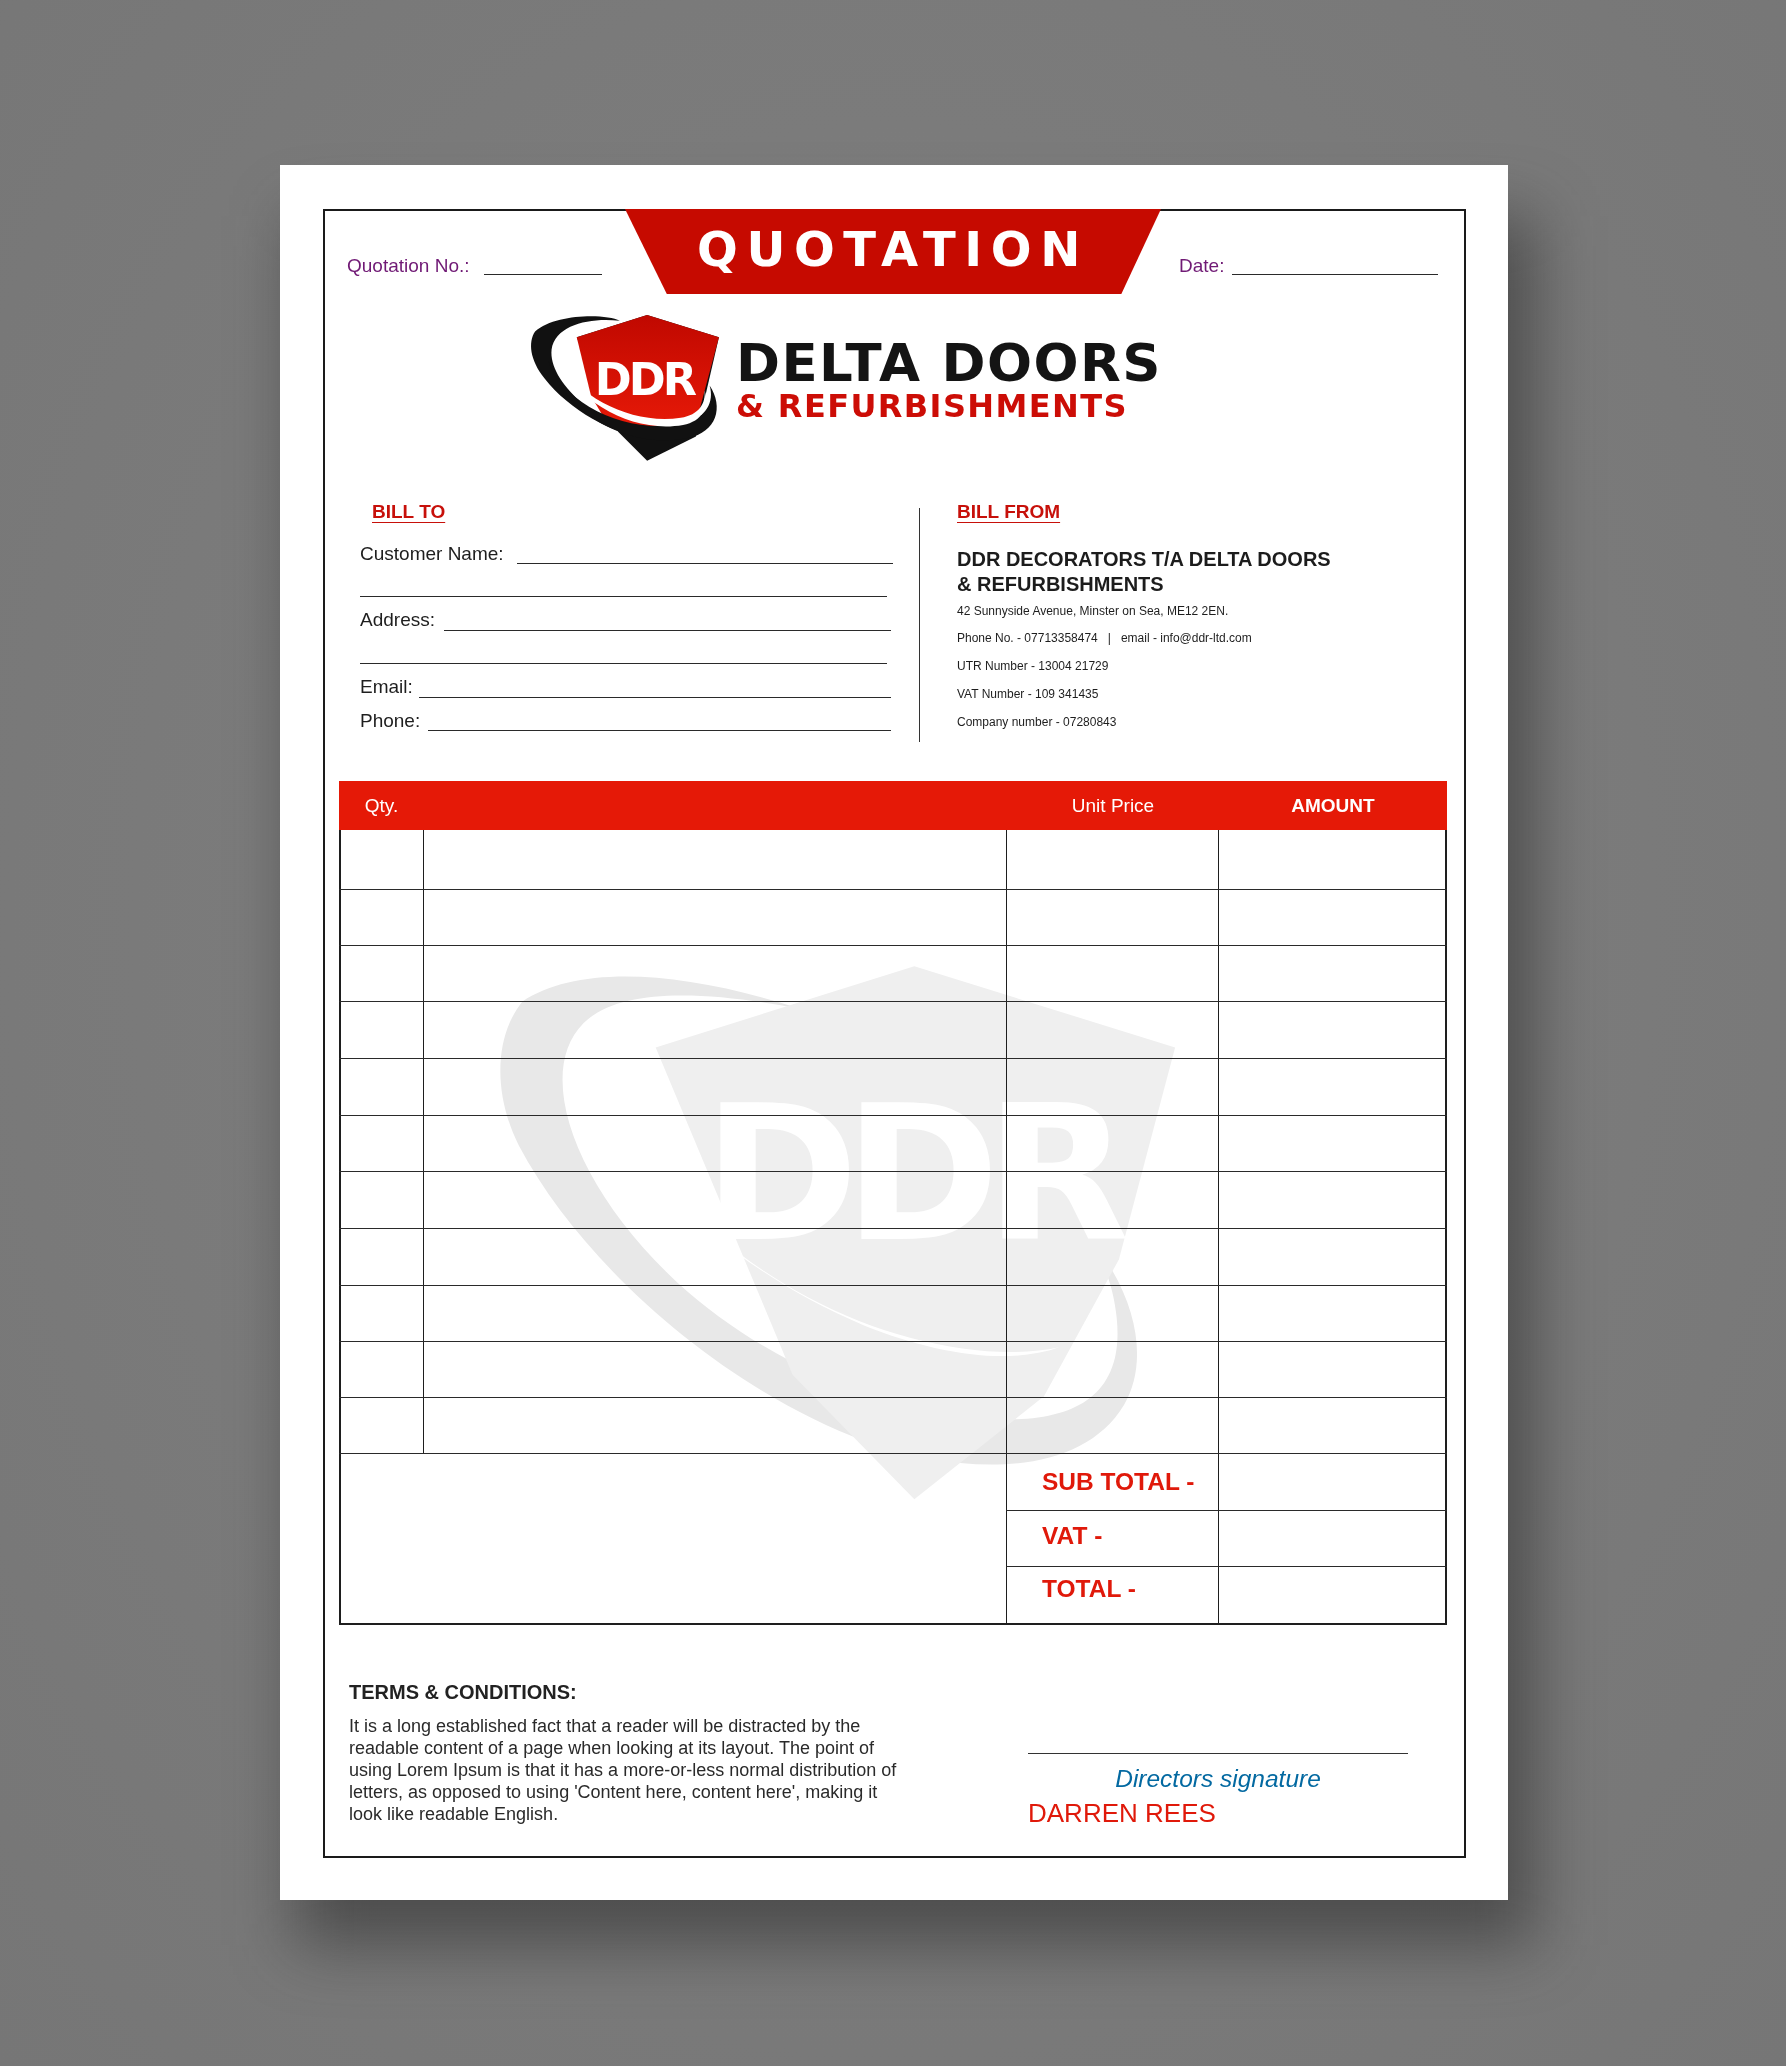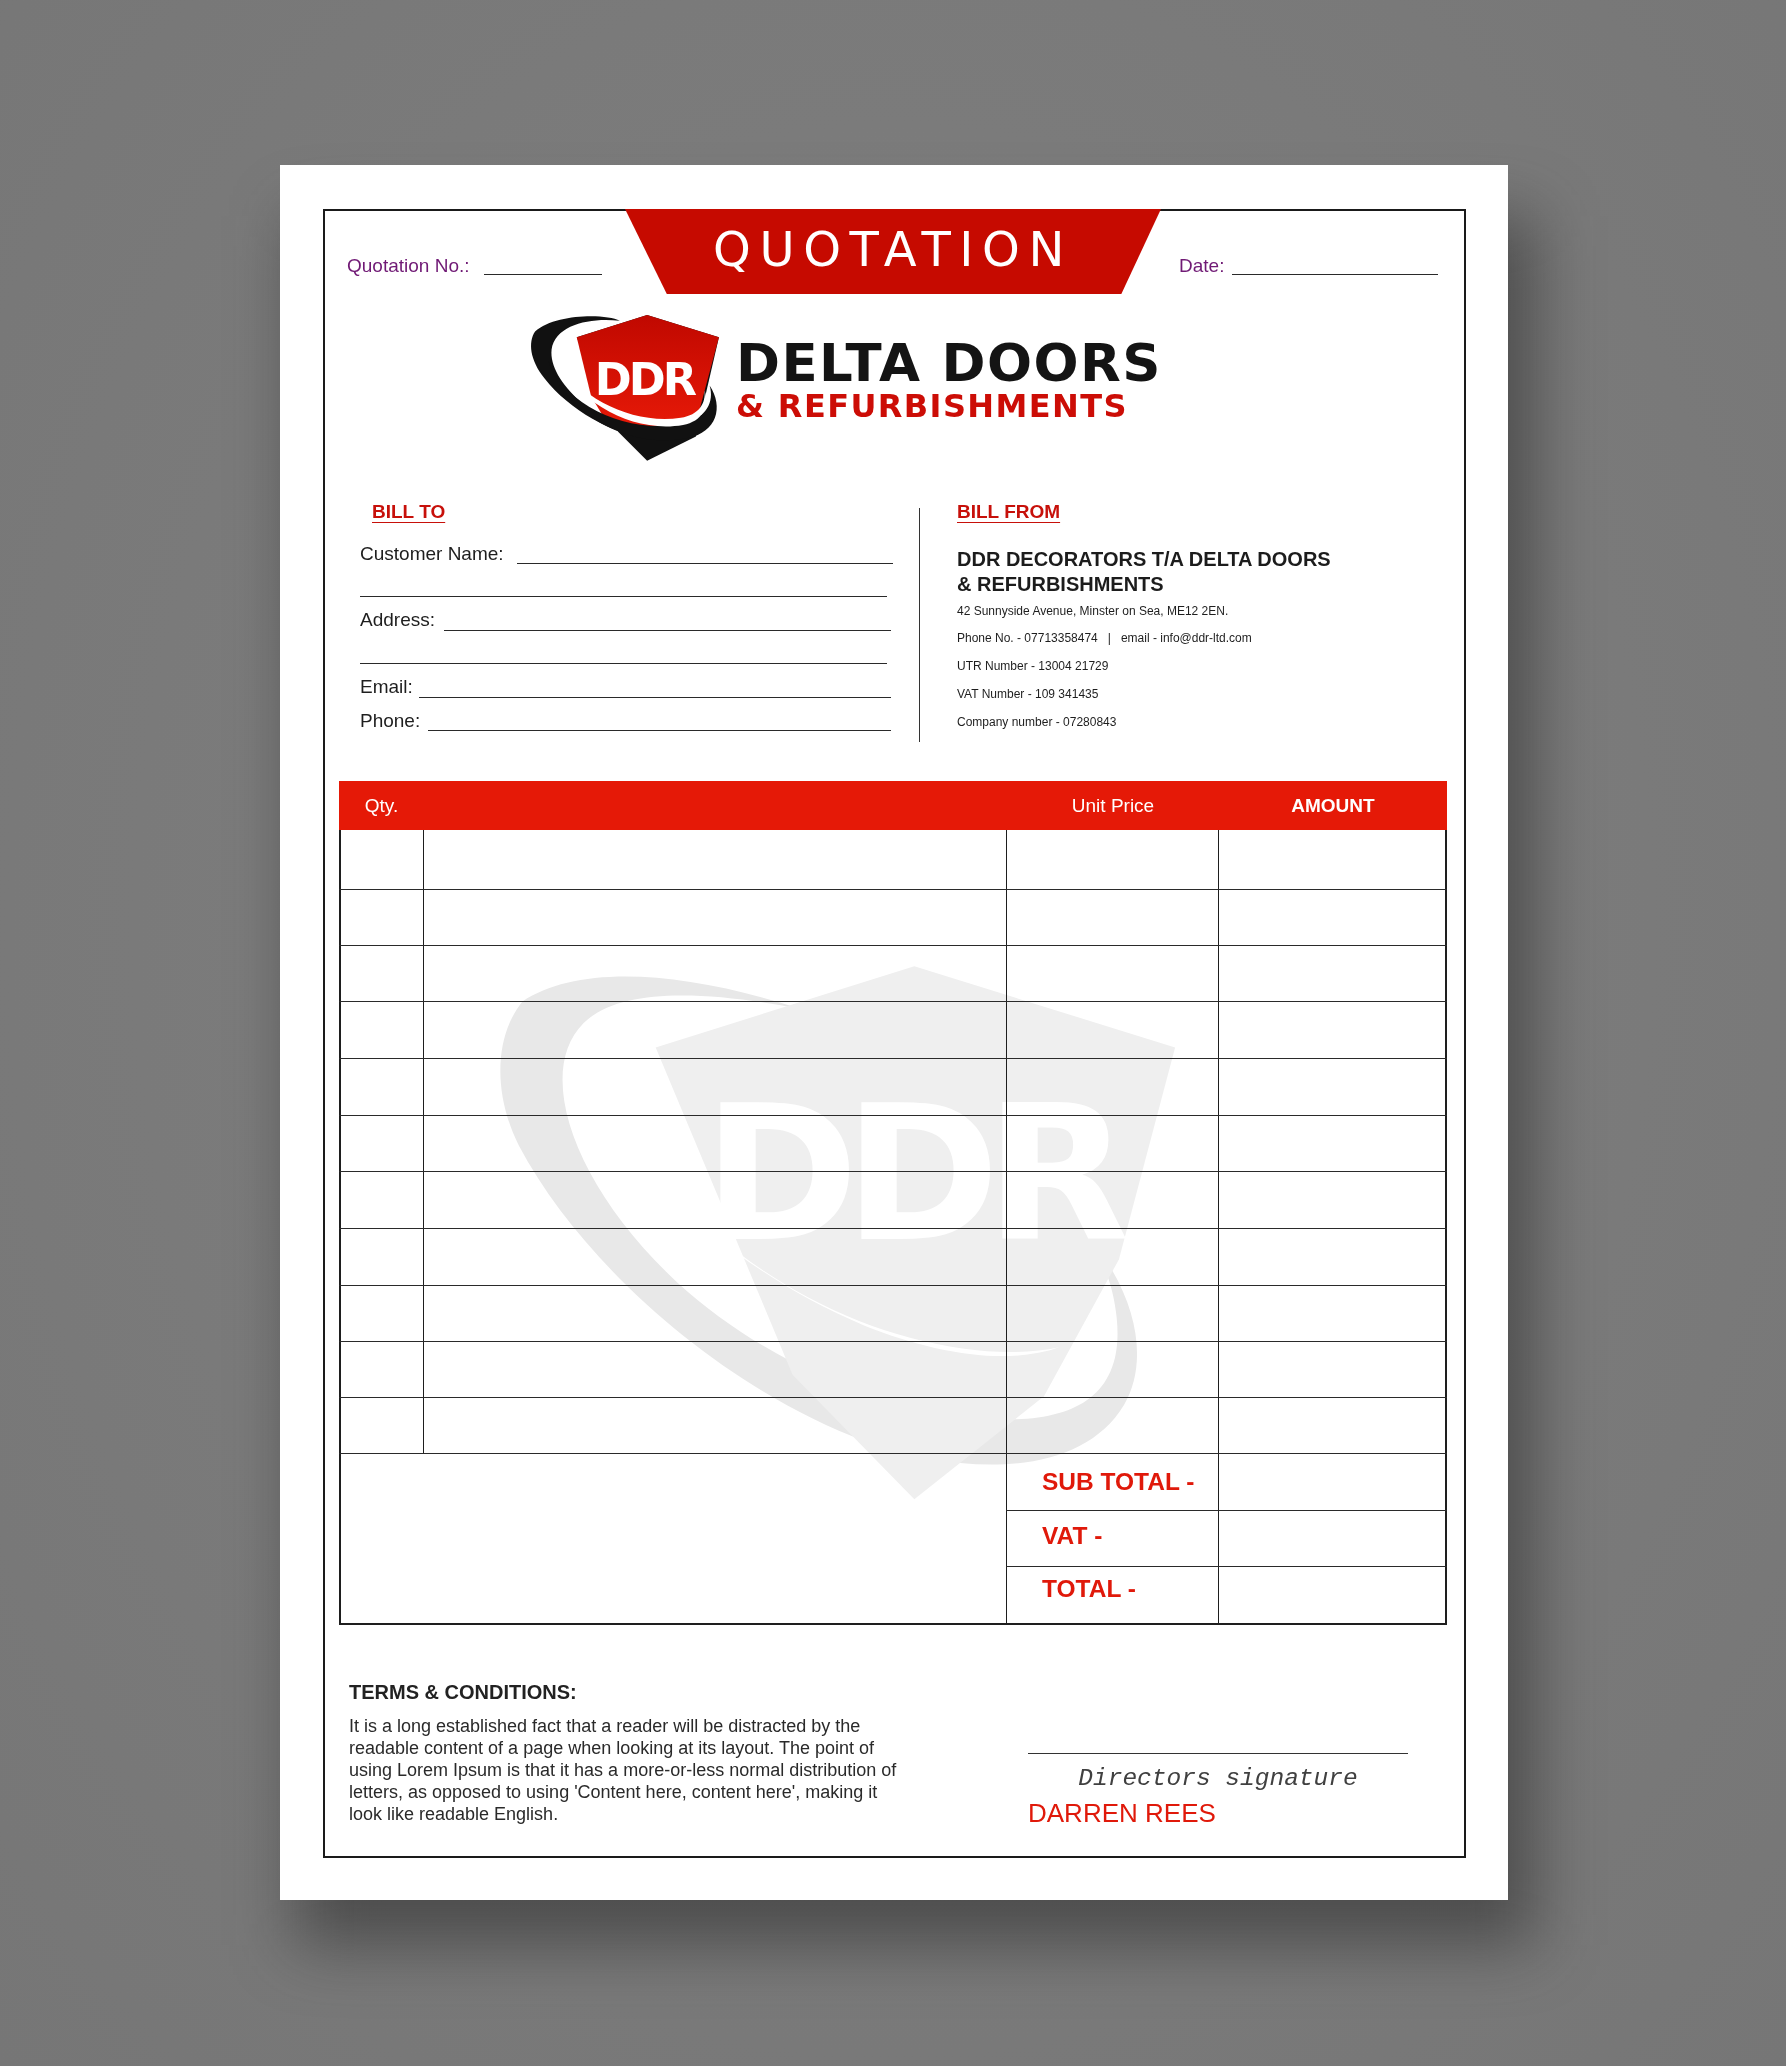--- a/index.html
+++ b/index.html
@@ -17,21 +17,21 @@
     background:#ffffff;
   }
   .frame {
     position:absolute; left:323px; top:209px; width:1139px; height:1645px;
     border:2.2px solid #1a1a1a; box-sizing:content-box;
   }
   .abs { position:absolute; }
   .banner { position:absolute; left:625px; top:209px; width:536px; height:85px; }
   .banner-text {
     position:absolute; left:625px; top:213px; width:536px; height:72px;
-    text-align:center; color:#fff; font-family:"DejaVu Sans", sans-serif; font-weight:normal;
+    text-align:center; color:#fff; font-family:"DejaVu Sans", sans-serif; font-weight:bold;
     font-size:48px; letter-spacing:8.6px; line-height:72px;
   }
   .field-label { font-size:19px; color:#701a75; font-family:Liberation Sans, sans-serif; }
   .uline { position:absolute; border-bottom:1.4px solid #2a2a2a; height:0; }
   .brand-1 {
     position:absolute; left:736px; top:337px; font-size:52px; font-weight:bold; color:#141414;
     font-family:"DejaVu Sans", sans-serif; letter-spacing:1.4px; line-height:52px; transform:scaleX(1.02); transform-origin:left;
   }
   .brand-2 {
     position:absolute; left:736px; top:390px; font-size:32px; font-weight:bold; color:#cc0d06;
@@ -52,21 +52,21 @@
   .th { position:absolute; top:0; height:49px; line-height:49px; color:#fff; font-size:19px; font-family:"Liberation Sans", sans-serif; text-align:center; }
   .tbody { position:absolute; left:0; top:49px; width:1108px; height:795px; border:2.2px solid #1e1e1e; border-top:none; box-sizing:border-box; }
   .hline { position:absolute; height:1.4px; background:#2a2a2a; }
   .vline { position:absolute; width:1.4px; background:#1e1e1e; }
   .tot-label { position:absolute; left:703px; font-size:24.5px; font-weight:bold; color:#e0190a; font-family:"Liberation Sans", sans-serif; }
   .watermark { position:absolute; left:490px; top:958px; width:706px; height:548px; }
 
   .terms-head { position:absolute; left:349px; top:1681px; font-size:20px; font-weight:bold; color:#222; font-family:"Liberation Sans", sans-serif; }
   .terms-body { position:absolute; left:349px; top:1715px; width:548px; font-size:18px; line-height:22px; color:#2a2a2a; font-family:"Liberation Sans", sans-serif; }
   .sig-line { position:absolute; left:1028px; top:1753px; width:380px; height:1.4px; background:#333; }
-  .sig-title { position:absolute; left:1028px; top:1765px; width:380px; text-align:center; font-size:24.5px; font-style:italic; color:#404040; font-family:Liberation Mono, monospace; }
+  .sig-title { position:absolute; left:1028px; top:1765px; width:380px; text-align:center; font-size:24.5px; font-style:italic; color:#0369a1; font-family:Liberation Sans, sans-serif; }
   .sig-name { position:absolute; left:1028px; top:1798px; width:380px; text-align:left; font-size:26px; font-weight:normal; color:#e0190a; font-family:"Liberation Sans", sans-serif; }
 </style>
 </head>
 <body>
 
 <div class="shadow"></div>
 <div class="paper"></div>
 <div class="frame"></div>
 
 <svg class="banner" viewBox="0 0 744 118">

